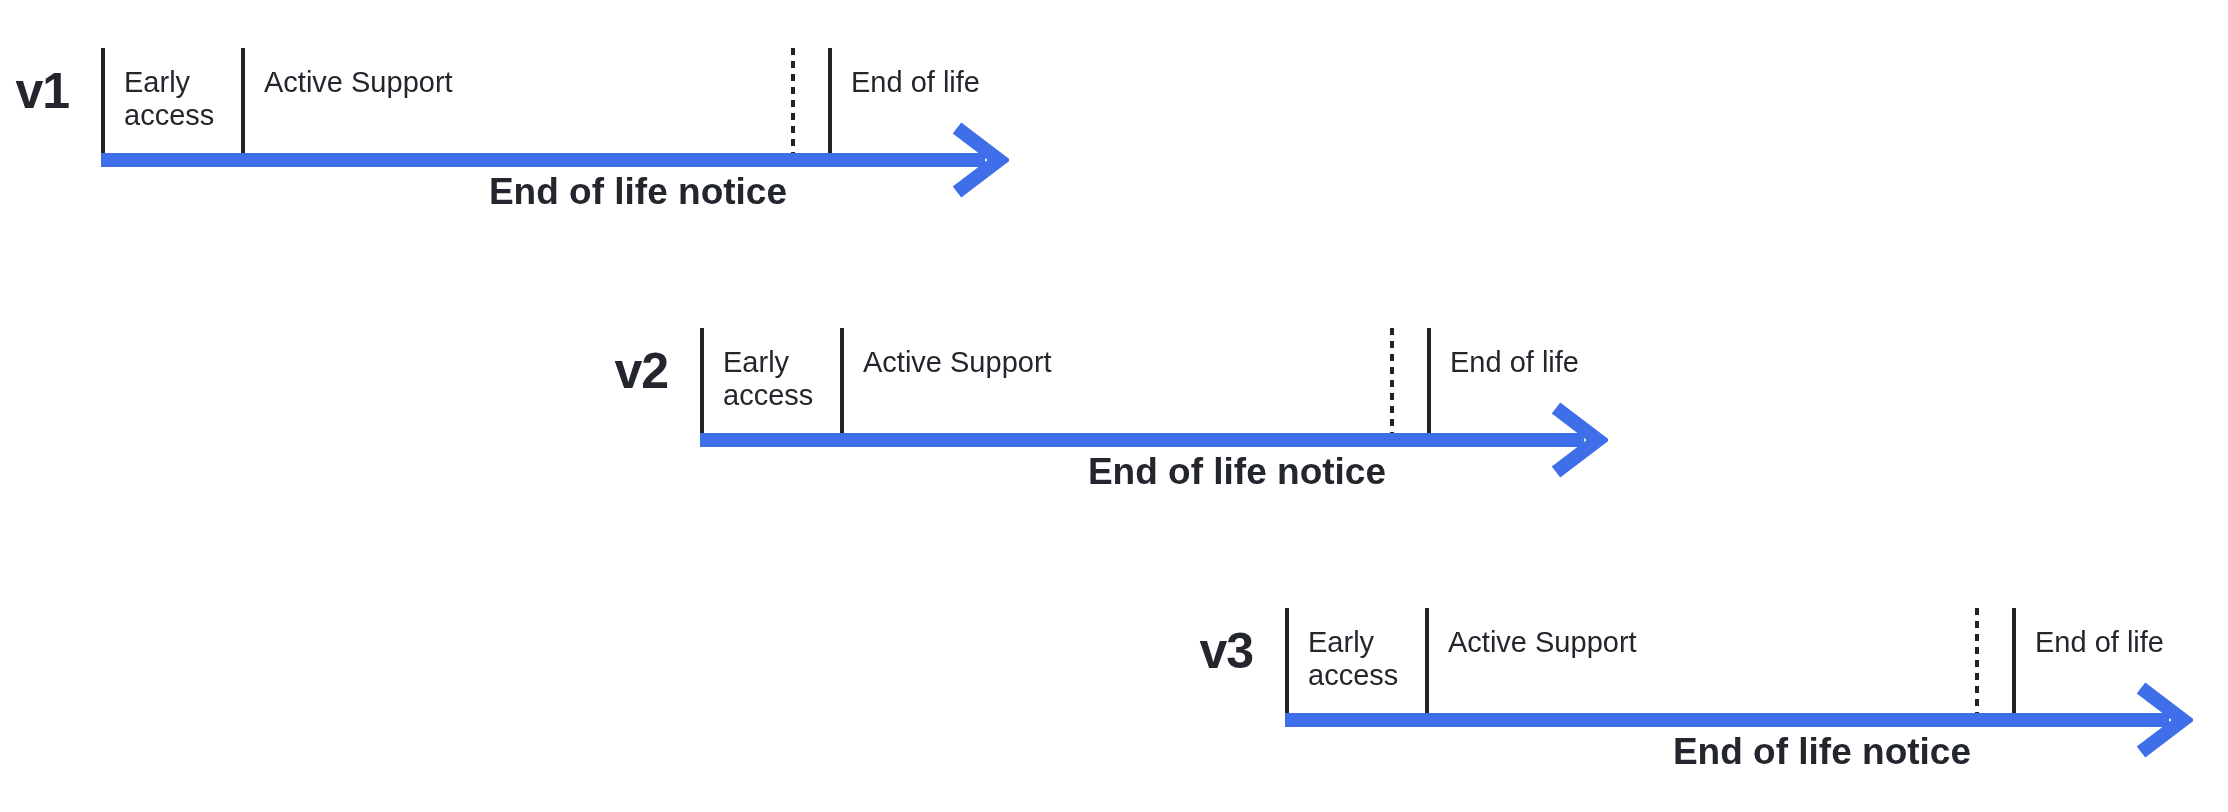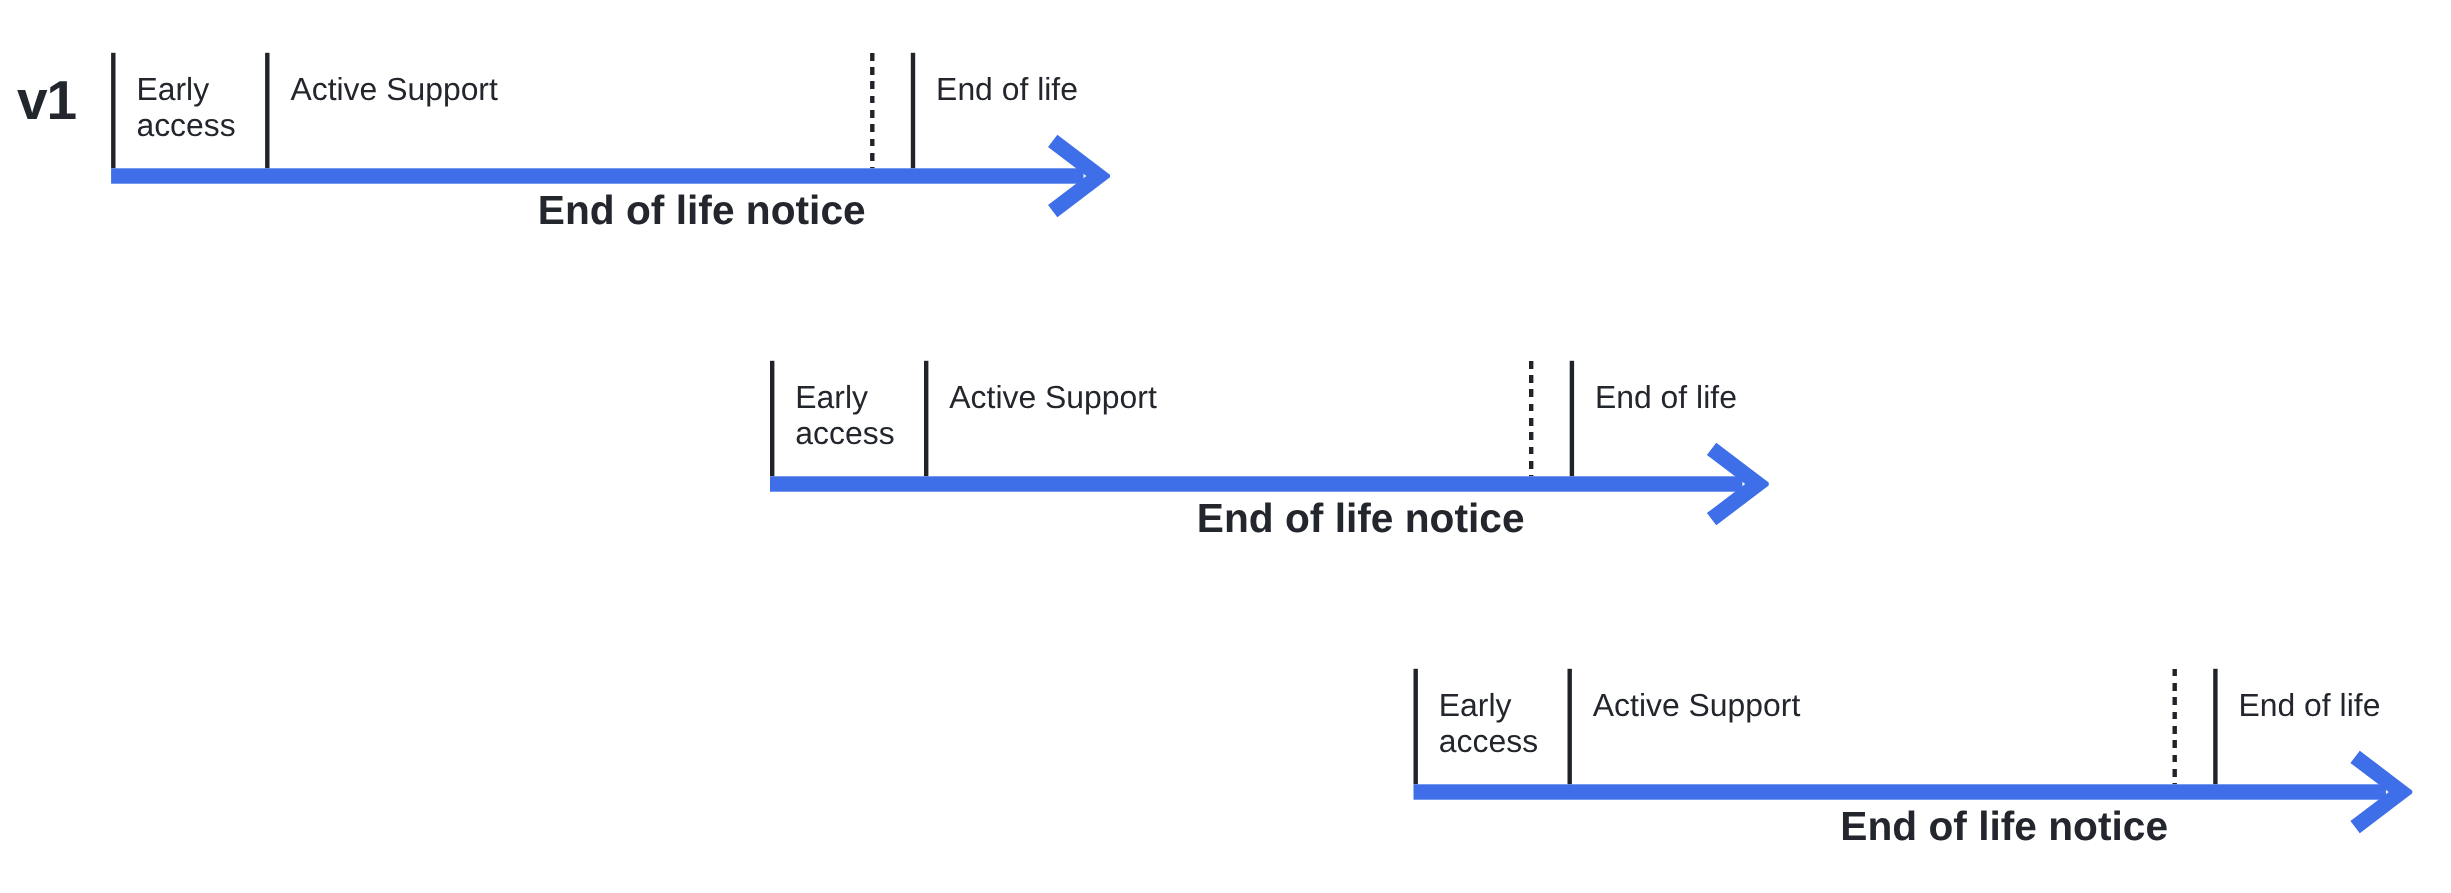--- a/index.html
+++ b/index.html
@@ -114,35 +114,37 @@
     <span class="phase-label label-active">Active Support</span>
     <span class="phase-label label-eol">End of life</span>
     <span class="label-notice">End of life notice</span>
     <div class="arrow-shaft"></div>
     <svg class="arrow-head" viewBox="0 0 60 80" xmlns="http://www.w3.org/2000/svg">
       <polyline points="8,8 50,40 8,72" fill="none" stroke="currentColor" stroke-width="14" stroke-linecap="butt" stroke-linejoin="miter"></polyline>
     </svg>
   </div>
 
   <div class="timeline row-v2">
+    <span class="version-label">v2</span>
     <div class="tick tick-start"></div>
     <div class="tick tick-active"></div>
     <div class="tick tick-dashed"></div>
     <div class="tick tick-eol"></div>
     <span class="phase-label label-early">Early access</span>
     <span class="phase-label label-active">Active Support</span>
     <span class="phase-label label-eol">End of life</span>
     <span class="label-notice">End of life notice</span>
     <div class="arrow-shaft"></div>
     <svg class="arrow-head" viewBox="0 0 60 80" xmlns="http://www.w3.org/2000/svg">
       <polyline points="8,8 50,40 8,72" fill="none" stroke="currentColor" stroke-width="14" stroke-linecap="butt" stroke-linejoin="miter"></polyline>
     </svg>
   </div>
 
   <div class="timeline row-v3">
+    <span class="version-label">v3</span>
     <div class="tick tick-start"></div>
     <div class="tick tick-active"></div>
     <div class="tick tick-dashed"></div>
     <div class="tick tick-eol"></div>
     <span class="phase-label label-early">Early access</span>
     <span class="phase-label label-active">Active Support</span>
     <span class="phase-label label-eol">End of life</span>
     <span class="label-notice">End of life notice</span>
     <div class="arrow-shaft"></div>
     <svg class="arrow-head" viewBox="0 0 60 80" xmlns="http://www.w3.org/2000/svg">

